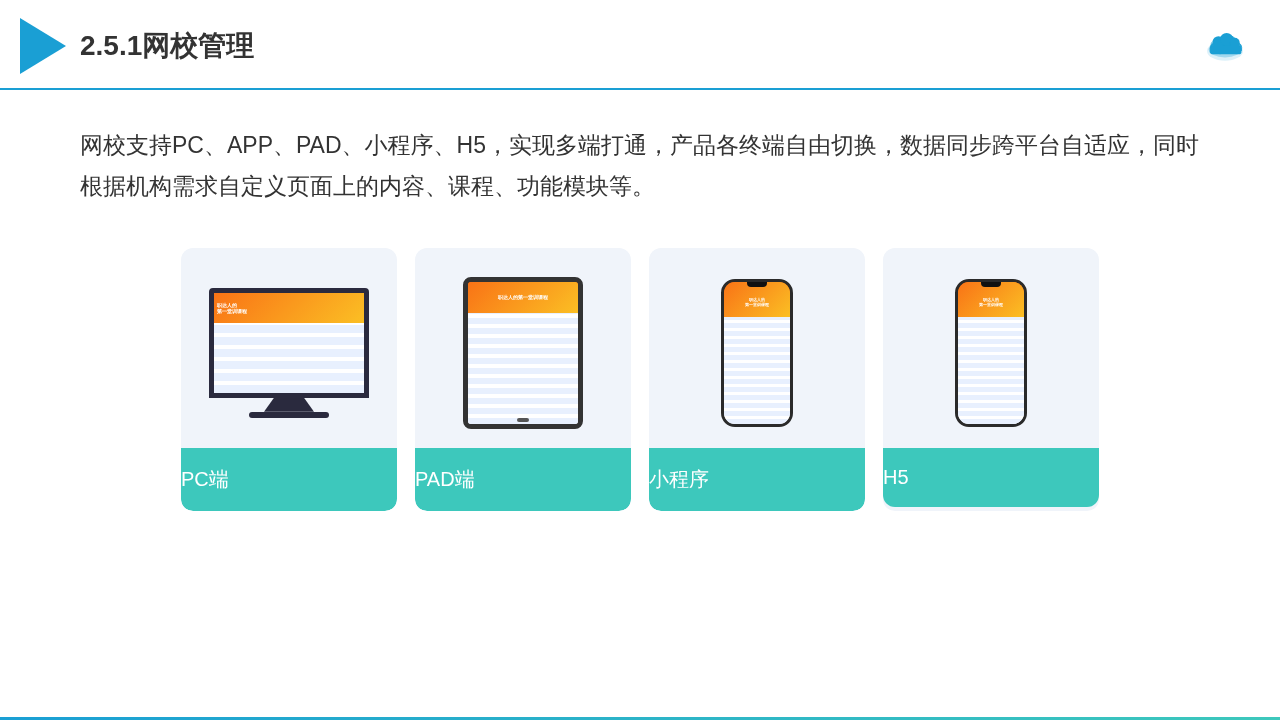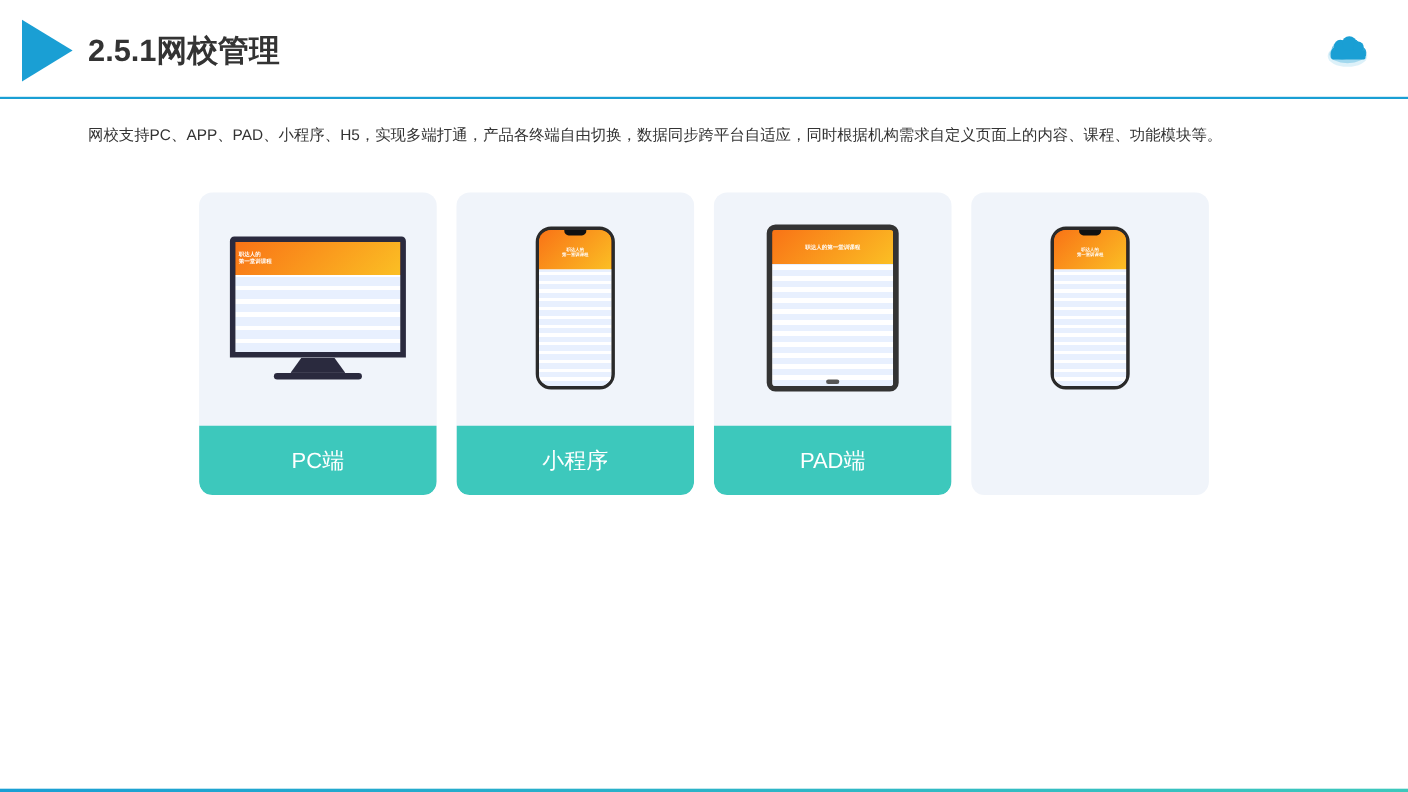--- a/index.html
+++ b/index.html
@@ -78,22 +78,22 @@
       letter-spacing: 0.5px;
     }
 
     .logo-url {
       font-size: 9px;
       color: #999;
     }
 
     
     .description {
-      padding: 20px 80px 20px 80px;
-      font-size: 14px;
+      padding: 35px 80px 20px 80px;
+      font-size: 23px;
       color: #333;
       line-height: 1.8;
     }
 
     
     .cards-container {
       display: flex;
       justify-content: center;
       gap: 18px;
       padding: 20px 60px 0 60px;
@@ -117,24 +117,22 @@
       justify-content: center;
       padding: 20px 10px 10px;
     }
 
     .card-label {
       width: 100%;
       background: #3dc8bc;
       color: white;
       font-size: 20px;
       font-weight: 500;
-      text-align: center;
       padding: 18px 0;
       border-radius: 0 0 12px 12px;
-      margin-top: 12px;
     }
 
     
     
     .pc-monitor {
       display: flex;
       flex-direction: column;
       align-items: center;
     }
 
@@ -397,20 +395,46 @@
         <div class="monitor-stand"></div>
         <div class="monitor-base"></div>
       </div>
     </div>
     <div class="card-label">PC端</div>
   </div>
 
 
   <div class="card">
     <div class="card-image-area">
+      <div class="tablet-mockup">
+        <div class="tablet-screen">
+          <div style="background:linear-gradient(135deg,#f97316,#fbbf24); height:22%; width:100%; display:flex; align-items:center; justify-content:center;">
+            <span style="font-size:5px; color:white; font-weight:bold; text-align:center; line-height:1.2;">职达人的第一堂训课程</span>
+          </div>
+          <div style="padding:3px 2px;">
+            <div style="display:flex; gap:2px; margin-bottom:2px;">
+              <div style="flex:1; height:16px; background:#fde68a; border-radius:2px;"></div>
+              <div style="flex:1; height:16px; background:#bfdbfe; border-radius:2px;"></div>
+              <div style="flex:1; height:16px; background:#bbf7d0; border-radius:2px;"></div>
+            </div>
+            <div style="height:4px; background:#e2e8f0; border-radius:1px; margin-bottom:1px; width:90%;"></div>
+            <div style="height:4px; background:#e2e8f0; border-radius:1px; margin-bottom:1px; width:80%;"></div>
+            <div style="height:4px; background:#e2e8f0; border-radius:1px; margin-bottom:1px; width:85%;"></div>
+            <div style="height:4px; background:#e2e8f0; border-radius:1px; margin-bottom:1px; width:70%;"></div>
+            <div style="height:4px; background:#fecaca; border-radius:2px; margin-top:4px; width:95%;"></div>
+          </div>
+        </div>
+        <div class="tablet-home"></div>
+      </div>
+    </div>
+    <div class="card-label">PAD端</div>
+  </div>
+
+  <div class="card">
+    <div class="card-image-area">
       <div class="phone-mini">
         <div class="phone-mini-notch"></div>
         <div class="phone-mini-screen">
           <div style="background:linear-gradient(135deg,#f97316,#fbbf24); height:25%; width:100%; display:flex; align-items:center; justify-content:center; padding-top:5px;">
             <span style="font-size:4px; color:white; font-weight:bold; text-align:center; line-height:1.3;">职达人的<br>第一堂训课程</span>
           </div>
           <div style="padding:3px 2px;">
             <div style="display:flex; gap:2px; margin-bottom:2px;">
               <div style="flex:1; height:14px; background:#fde68a; border-radius:2px;"></div>
               <div style="flex:1; height:14px; background:#bfdbfe; border-radius:2px;"></div>
@@ -423,46 +447,20 @@
             <div style="height:3px; background:#bbf7d0; border-radius:2px; margin-top:3px; width:88%;"></div>
           </div>
         </div>
       </div>
     </div>
     <div class="card-label">小程序</div>
   </div>
 
   <div class="card">
     <div class="card-image-area">
-      <div class="tablet-mockup">
-        <div class="tablet-screen">
-          <div style="background:linear-gradient(135deg,#f97316,#fbbf24); height:22%; width:100%; display:flex; align-items:center; justify-content:center;">
-            <span style="font-size:5px; color:white; font-weight:bold; text-align:center; line-height:1.2;">职达人的第一堂训课程</span>
-          </div>
-          <div style="padding:3px 2px;">
-            <div style="display:flex; gap:2px; margin-bottom:2px;">
-              <div style="flex:1; height:16px; background:#fde68a; border-radius:2px;"></div>
-              <div style="flex:1; height:16px; background:#bfdbfe; border-radius:2px;"></div>
-              <div style="flex:1; height:16px; background:#bbf7d0; border-radius:2px;"></div>
-            </div>
-            <div style="height:4px; background:#e2e8f0; border-radius:1px; margin-bottom:1px; width:90%;"></div>
-            <div style="height:4px; background:#e2e8f0; border-radius:1px; margin-bottom:1px; width:80%;"></div>
-            <div style="height:4px; background:#e2e8f0; border-radius:1px; margin-bottom:1px; width:85%;"></div>
-            <div style="height:4px; background:#e2e8f0; border-radius:1px; margin-bottom:1px; width:70%;"></div>
-            <div style="height:4px; background:#fecaca; border-radius:2px; margin-top:4px; width:95%;"></div>
-          </div>
-        </div>
-        <div class="tablet-home"></div>
-      </div>
-    </div>
-    <div class="card-label">PAD端</div>
-  </div>
-
-  <div class="card">
-    <div class="card-image-area">
       <div class="phone-mini">
         <div class="phone-mini-notch"></div>
         <div class="phone-mini-screen">
           <div style="background:linear-gradient(135deg,#f97316,#fbbf24); height:25%; width:100%; display:flex; align-items:center; justify-content:center; padding-top:5px;">
             <span style="font-size:4px; color:white; font-weight:bold; text-align:center; line-height:1.3;">职达人的<br>第一堂训课程</span>
           </div>
           <div style="padding:3px 2px;">
             <div style="display:flex; gap:2px; margin-bottom:2px;">
               <div style="flex:1; height:14px; background:#fde68a; border-radius:2px;"></div>
               <div style="flex:1; height:14px; background:#bfdbfe; border-radius:2px;"></div>
@@ -470,17 +468,18 @@
             <div style="height:3px; background:#e2e8f0; border-radius:1px; margin-bottom:1px; width:90%;"></div>
             <div style="height:3px; background:#e2e8f0; border-radius:1px; margin-bottom:1px; width:80%;"></div>
             <div style="height:3px; background:#e2e8f0; border-radius:1px; margin-bottom:1px; width:85%;"></div>
             <div style="height:3px; background:#e2e8f0; border-radius:1px; margin-bottom:1px; width:70%;"></div>
             <div style="height:3px; background:#e2e8f0; border-radius:1px; margin-bottom:1px; width:75%;"></div>
             <div style="height:3px; background:#fecaca; border-radius:2px; margin-top:3px; width:88%;"></div>
           </div>
         </div>
       </div>
     </div>
+    <div class="card-label">H5</div>
   </div>
 
 </div>
 
 <div class="bottom-accent"></div>
 
 </body></html>

